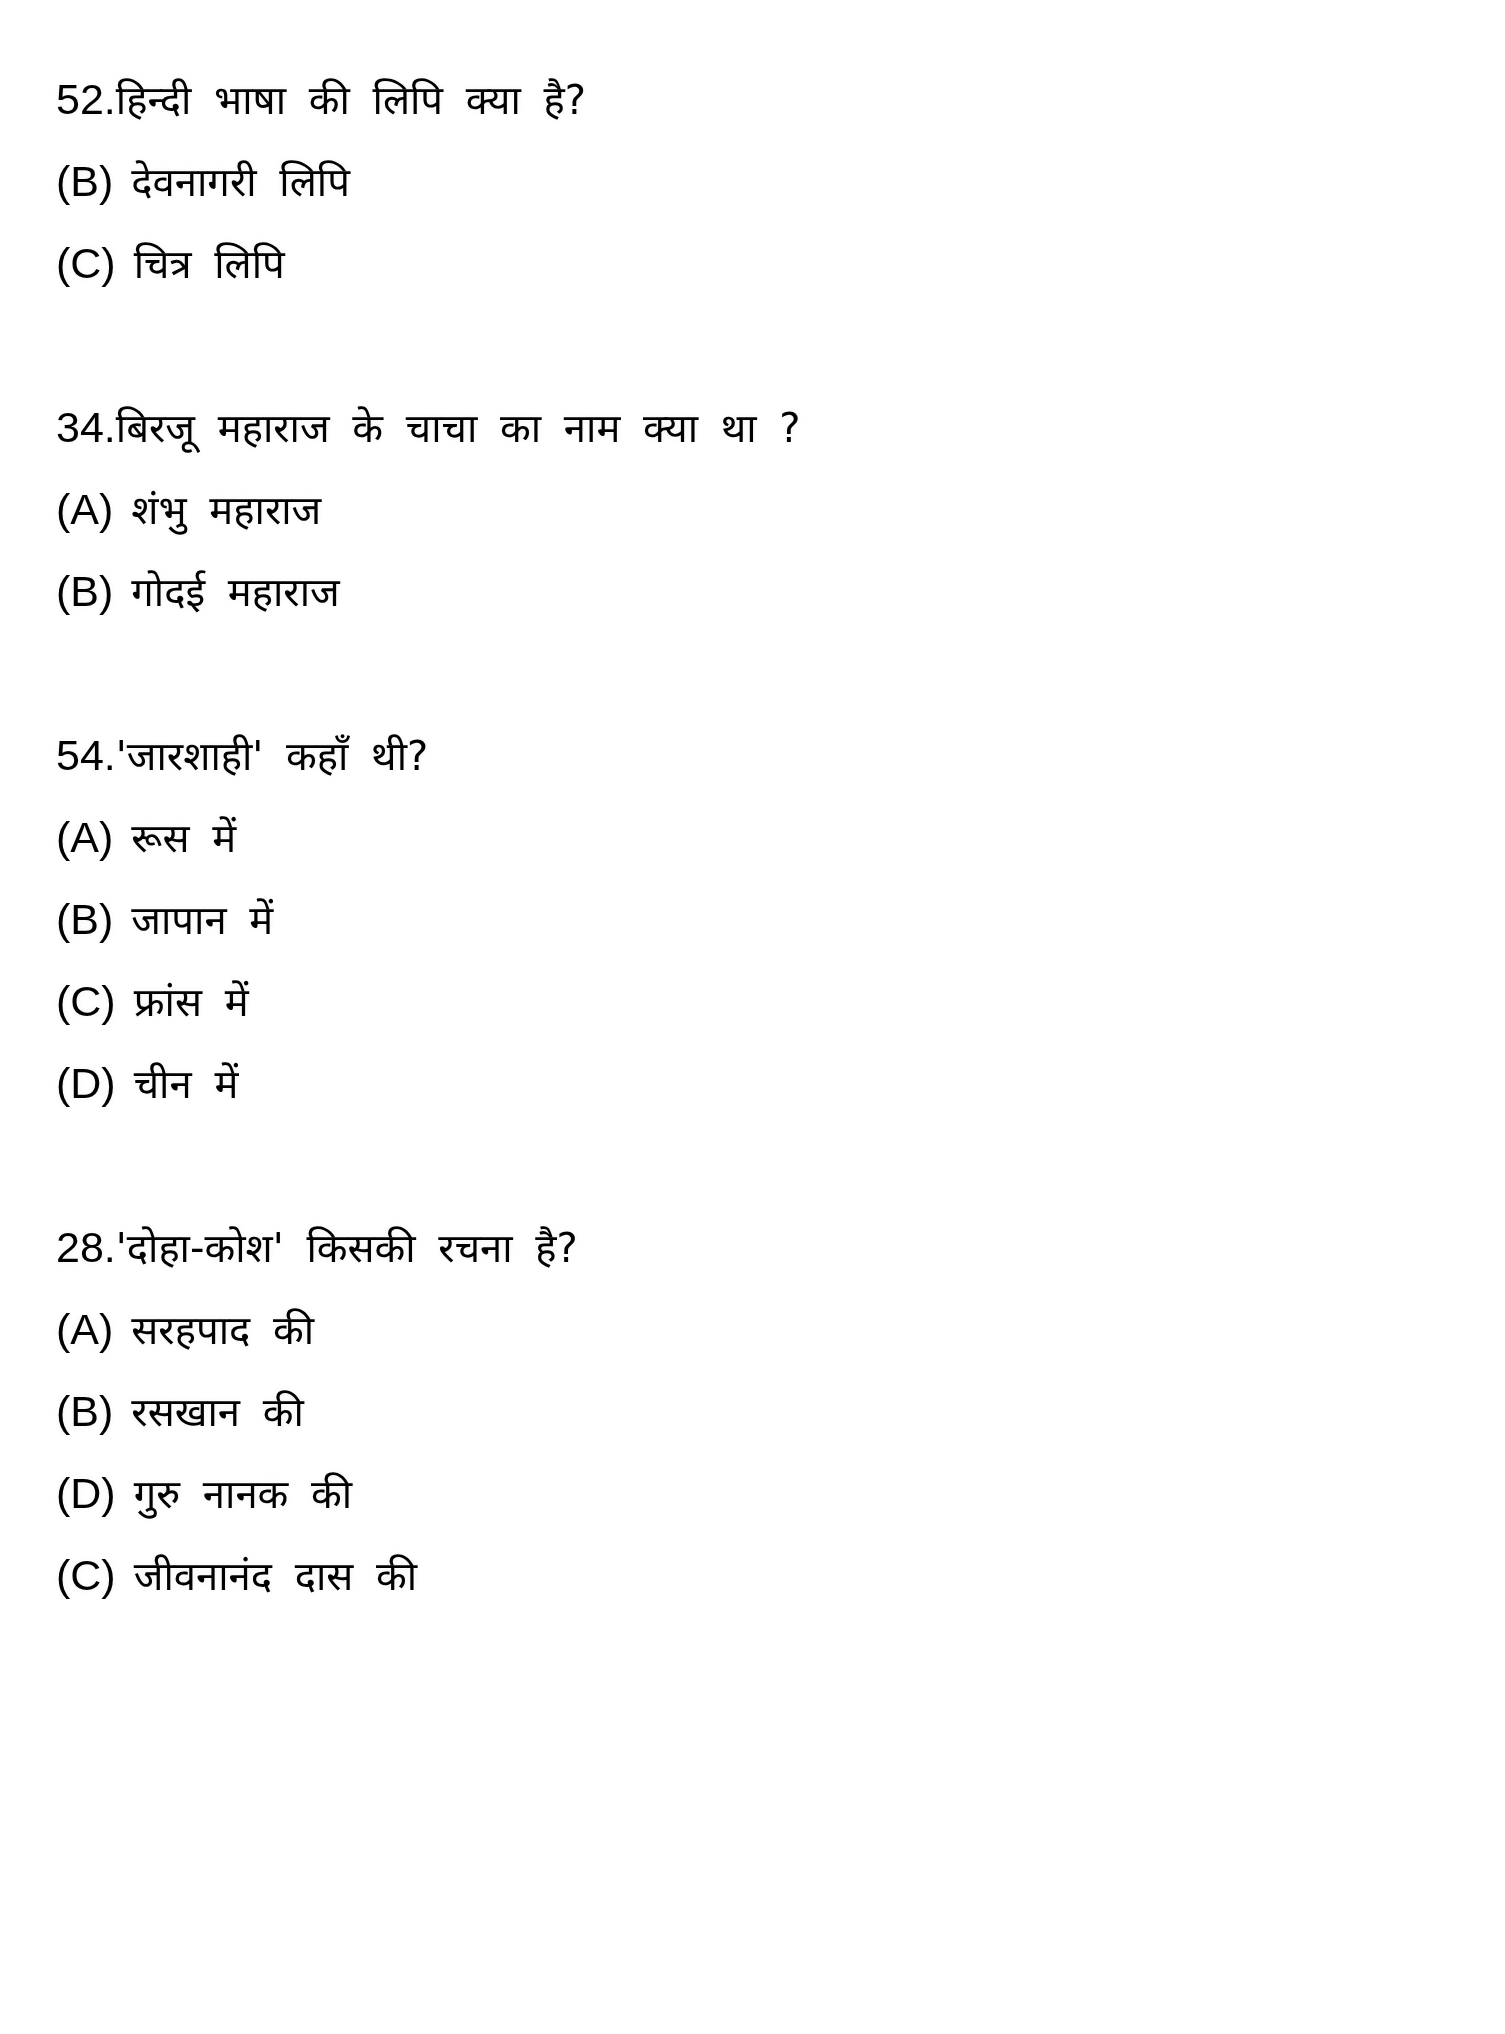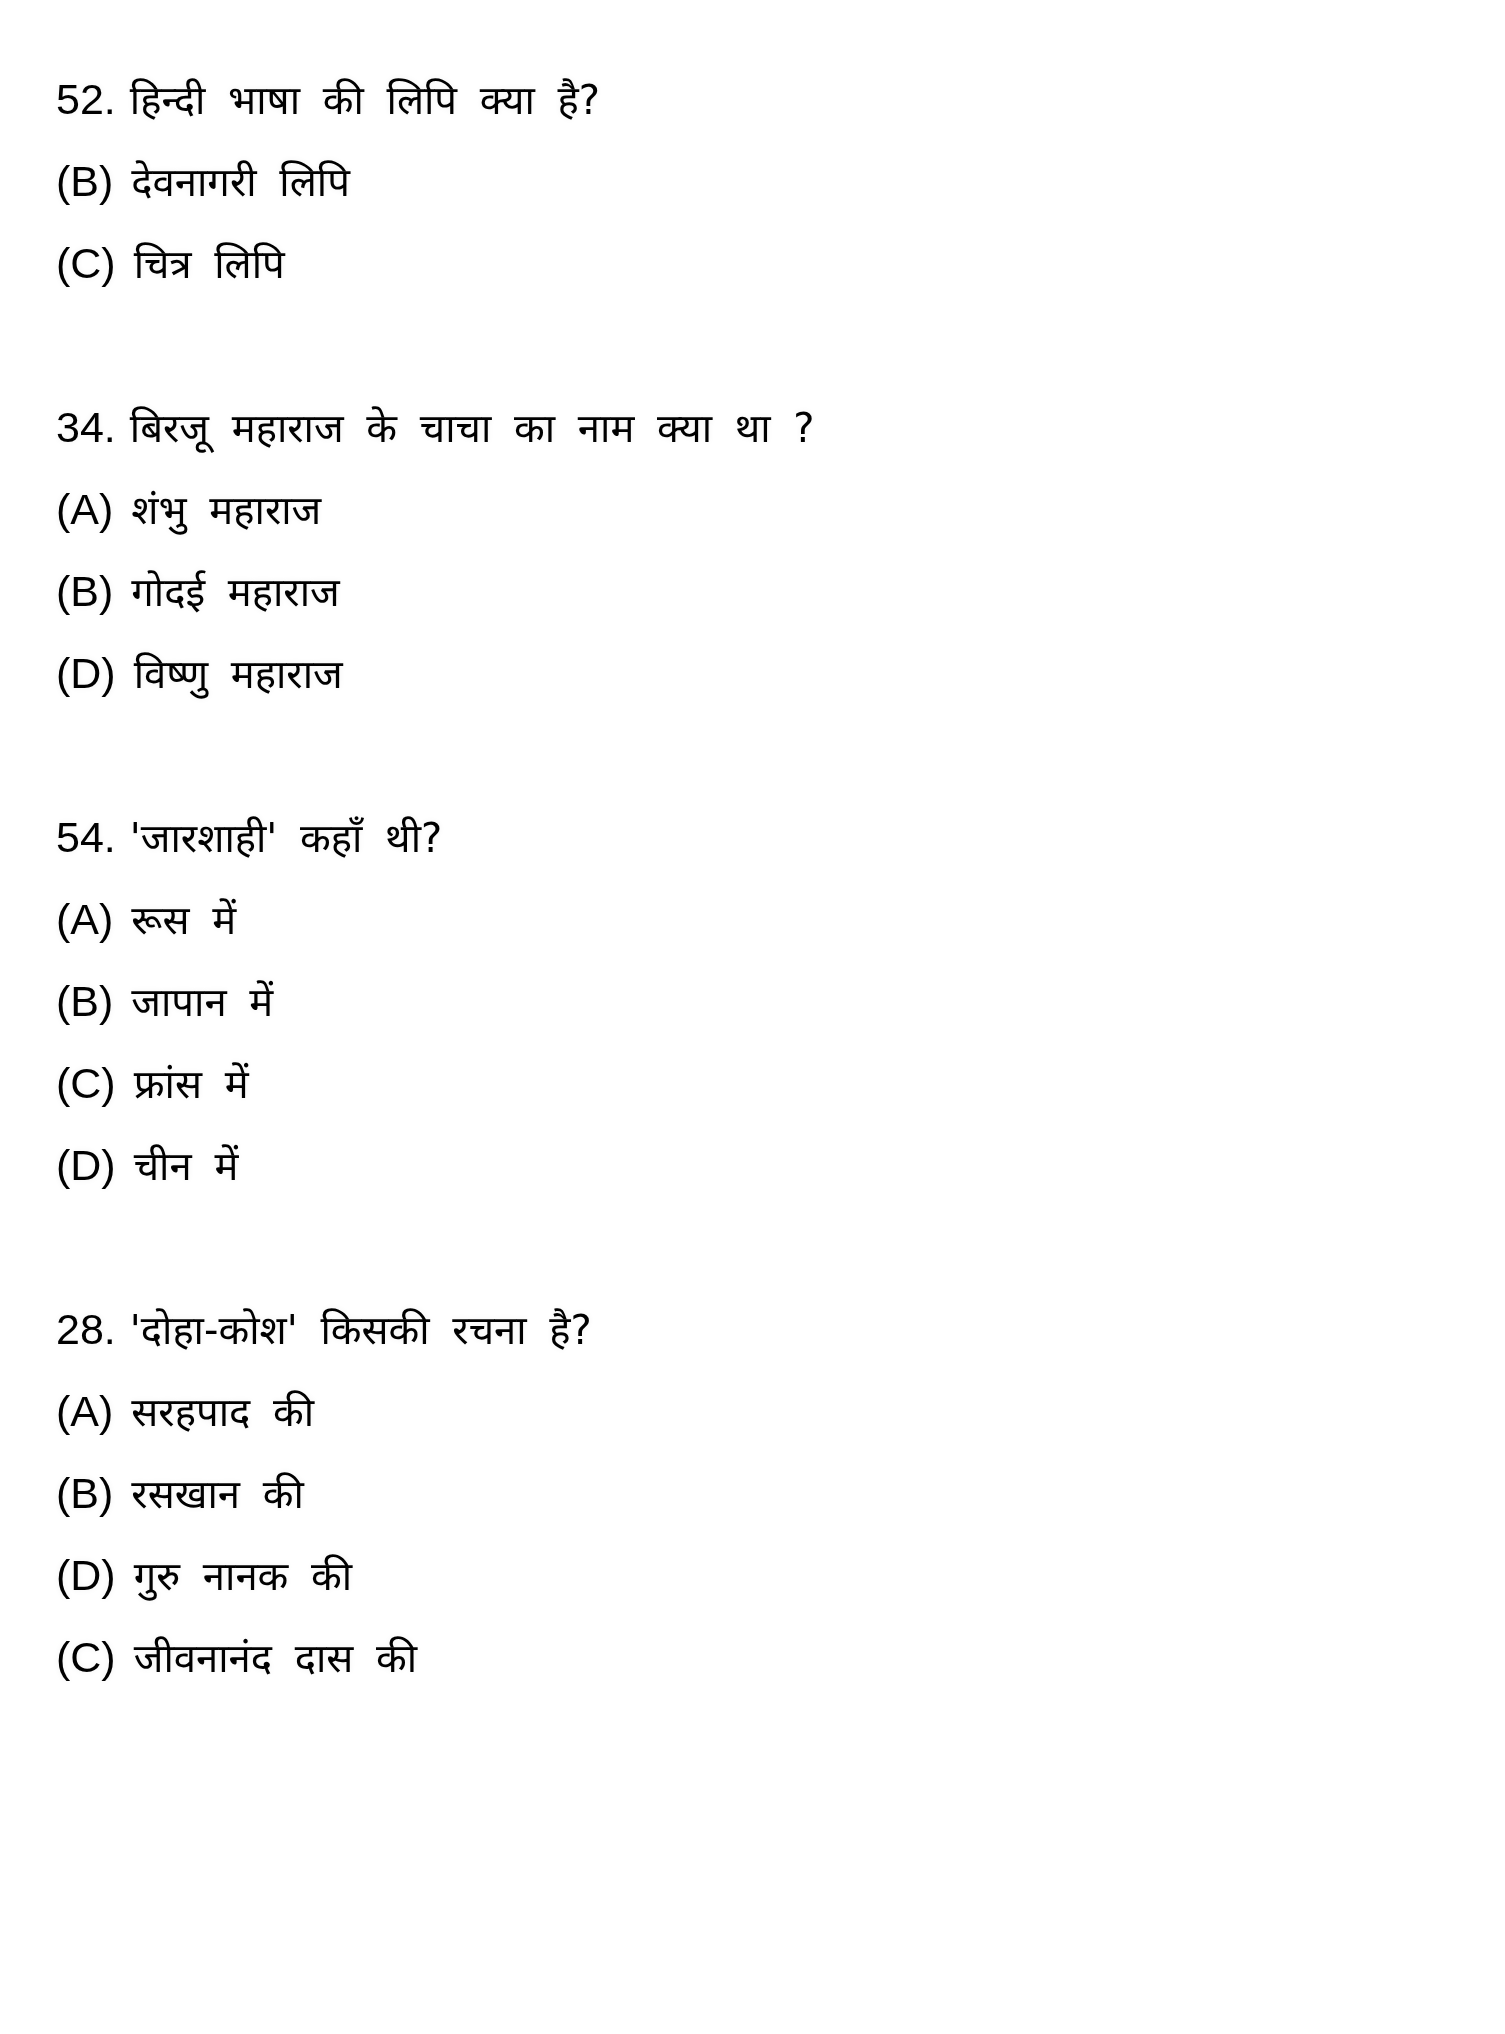--- a/index.html
+++ b/index.html
@@ -28,21 +28,21 @@
       height: 82px;
       line-height: 82px;
       font-size: 40px;
       white-space: nowrap;
       text-shadow: 0 0 6px rgba(0,0,0,0.06);
     }
     .q-num, .opt-key {
       font-family: "Liberation Sans", sans-serif;
       font-size: 43px;
     }
-    .q-num { margin-right: 14px; }
+    .q-num { }
     .opt-key { margin-right: 18px; }
     .word-gap { word-spacing: 10px; }
   </style>
 </head>
 <body>
 
 <div class="page">
 
   <div class="question">
     <div class="line word-gap">
@@ -58,23 +58,20 @@
 
   <div class="question">
     <div class="line word-gap">
       <span class="q-num">34.</span><span>बिरजू महाराज के चाचा का नाम क्या था ?</span>
     </div>
     <div class="line word-gap">
       <span class="opt-key">(A)</span><span>शंभु महाराज</span>
     </div>
     <div class="line word-gap">
       <span class="opt-key">(B)</span><span>गोदई महाराज</span>
-    </div>
-    <div class="line word-gap">
-      <span class="opt-key">(D)</span><span>विष्णु महाराज</span>
     </div>
   </div>
 
   <div class="question">
     <div class="line word-gap">
       <span class="q-num">54.</span><span>'जारशाही' कहाँ थी?</span>
     </div>
     <div class="line word-gap">
       <span class="opt-key">(A)</span><span>रूस में</span>
     </div>

